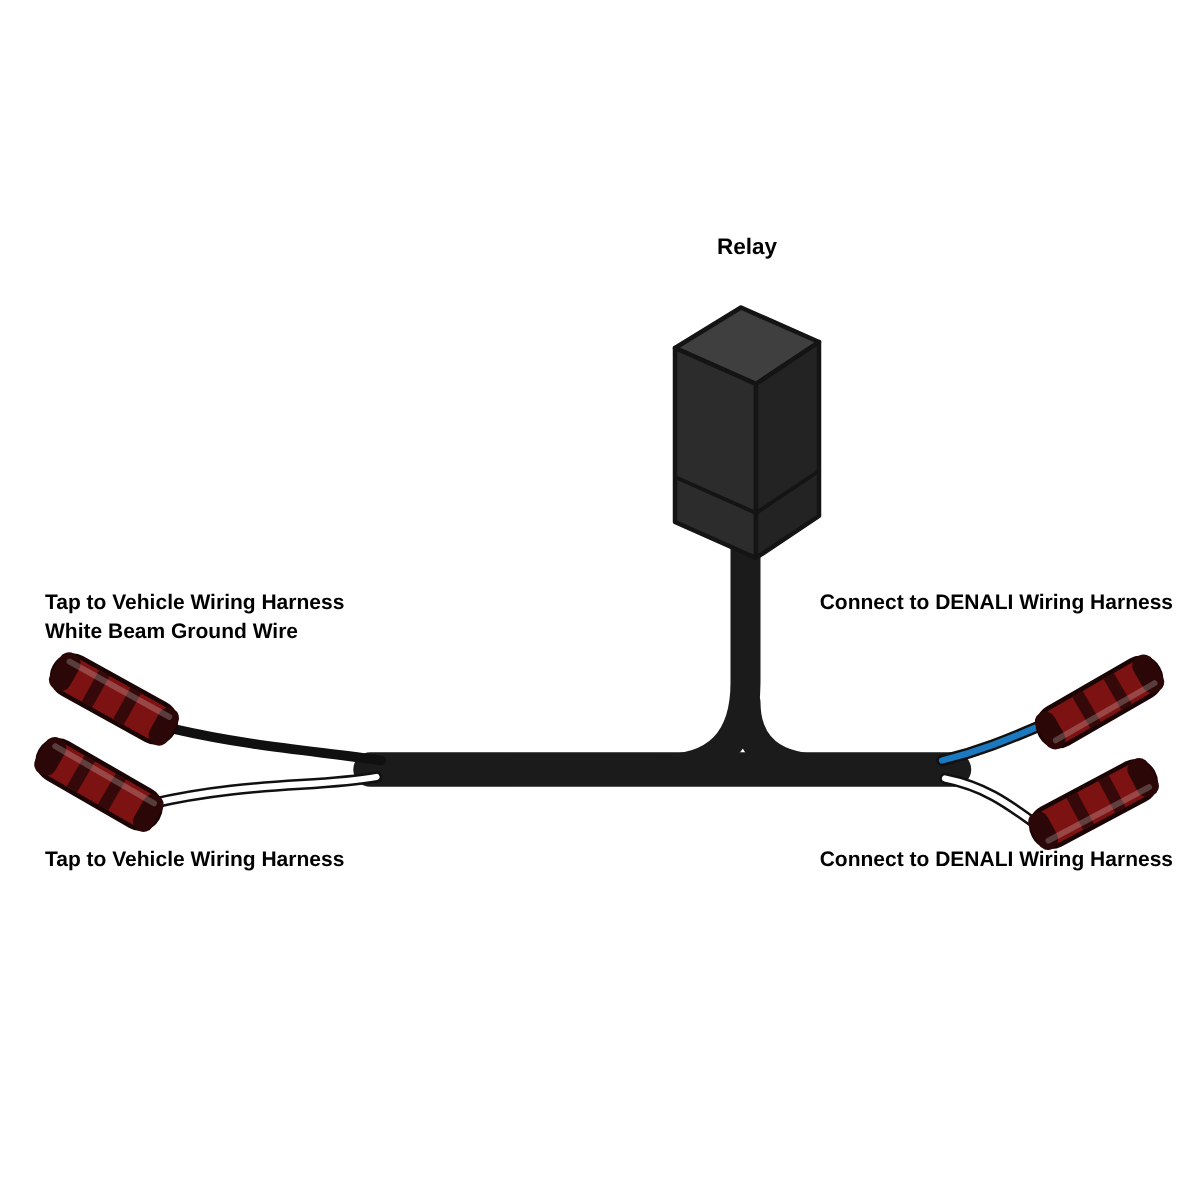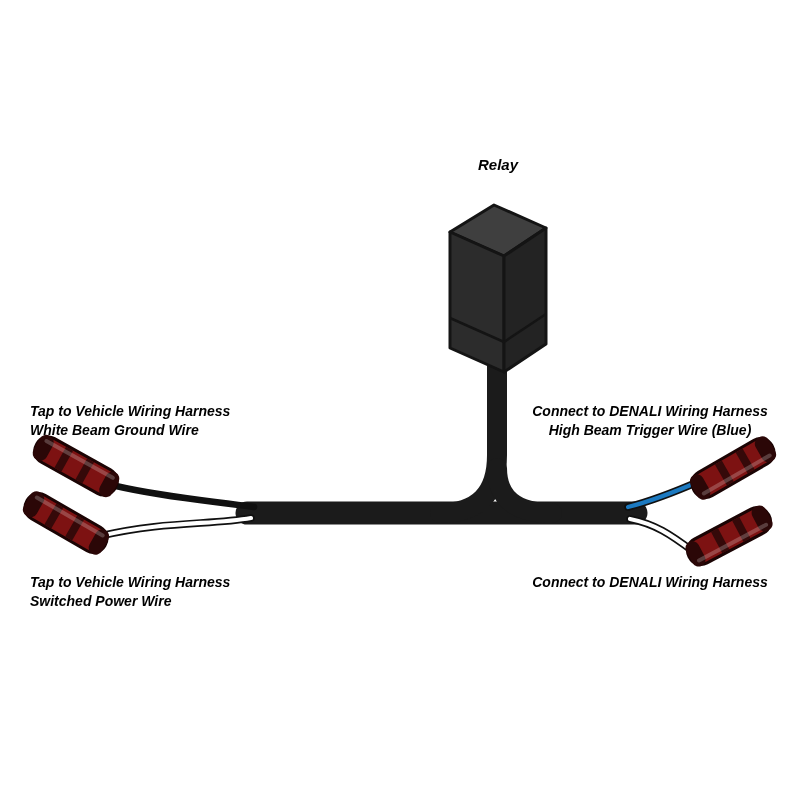--- a/index.html
+++ b/index.html
@@ -1,22 +1,22 @@
 <!DOCTYPE html>
 <html><head>
 <meta charset="utf-8">
 <style>
   * { margin:0; padding:0; box-sizing:border-box; }
   html,body { background:#ffffff; }
   body { font-family:"Liberation Sans", sans-serif; }
-  .canvas { position:relative; width:800px; height:744px; background:#ffffff; overflow:hidden;font-style:italic; }
+  .canvas { position:relative; width:800px; height:744px; background:#ffffff; overflow:hidden; }
   svg.diagram { position:absolute; left:0; top:0; }
 
-  .label { position:absolute; font-size:14px; font-weight:bold; color:#000000; line-height:19px; white-space:nowrap;margin-top:10px; }
-  .label.center { text-align:center; white-space:normal; }
+  .label { position:absolute; font-size:14px; font-weight:bold; color:#000000; line-height:19px; white-space:nowrap; }
+  .label.center { text-align:right; white-space:normal; }
   .relay-title { position:absolute; font-size:15px; font-weight:bold; color:#000000; text-align:center; }
 
   .cable { fill:none; stroke:#1b1b1b; stroke-linecap:round; stroke-linejoin:round; }
   .trunk { stroke-width:23; }
   .drop  { stroke-width:20; }
 
   .wire-black   { fill:none; stroke:#101010; stroke-width:6.5; stroke-linecap:round; }
   .wire-outline { fill:none; stroke:#101010; stroke-width:7.5; stroke-linecap:round; }
   .wire-inner   { fill:none; stroke-width:4.2; stroke-linecap:round; }
 
@@ -101,25 +101,23 @@
 
   <div class="relay-title" style="left:423px; top:156px; width:150px;">Relay</div>
 
   <div class="label" style="left:30px; top:392px;">
     <div>Tap to Vehicle Wiring Harness</div>
     <div>White Beam Ground Wire</div>
   </div>
 
   <div class="label" style="left:30px; top:563px;">
     <div>Tap to Vehicle Wiring Harness</div>
-    <div>Switched Power Wire</div>
   </div>
 
   <div class="label center" style="left:518px; top:392px; width:264px;">
     <div>Connect to DENALI Wiring Harness</div>
-    <div>High Beam Trigger Wire (Blue)</div>
   </div>
 
   <div class="label center" style="left:518px; top:563px; width:264px;">
     <div>Connect to DENALI Wiring Harness</div>
   </div>
 
 </div>
 
 </body></html>

